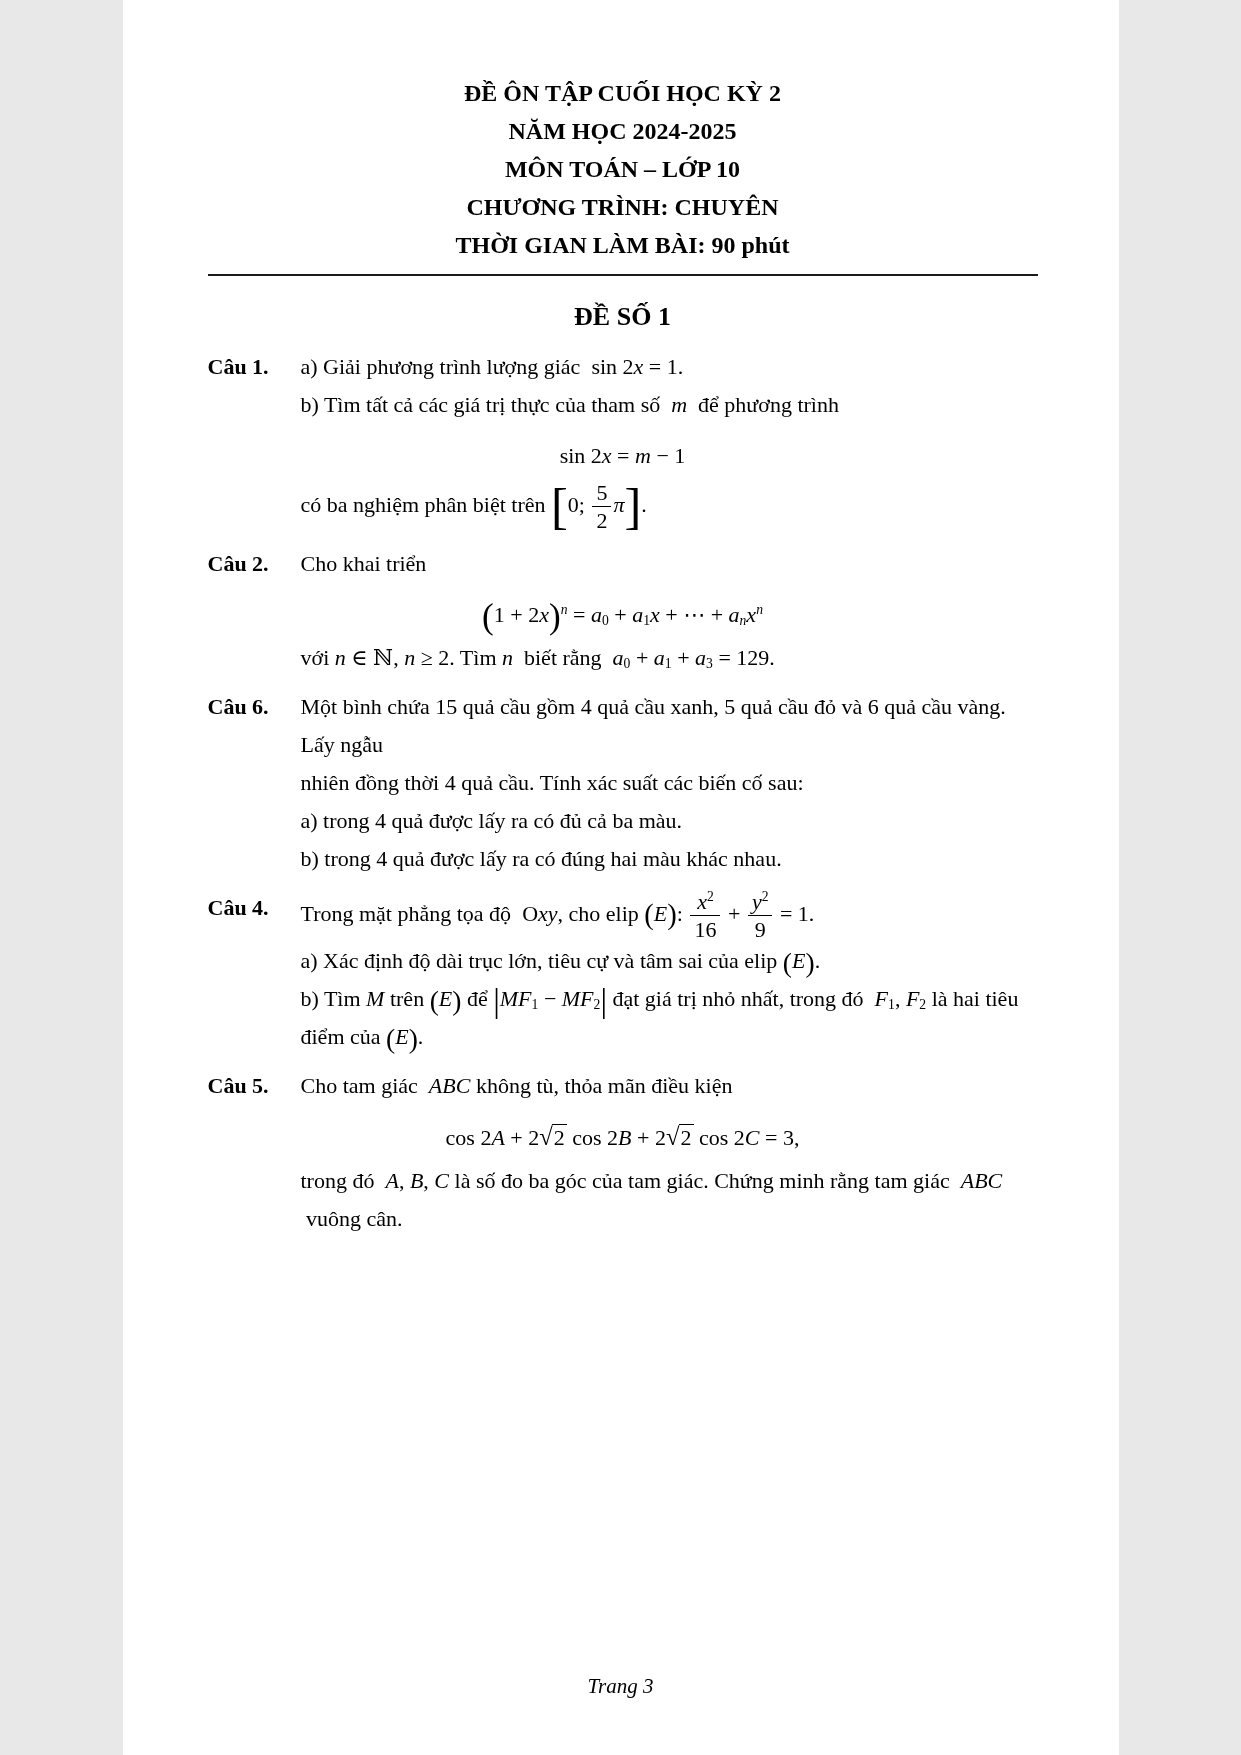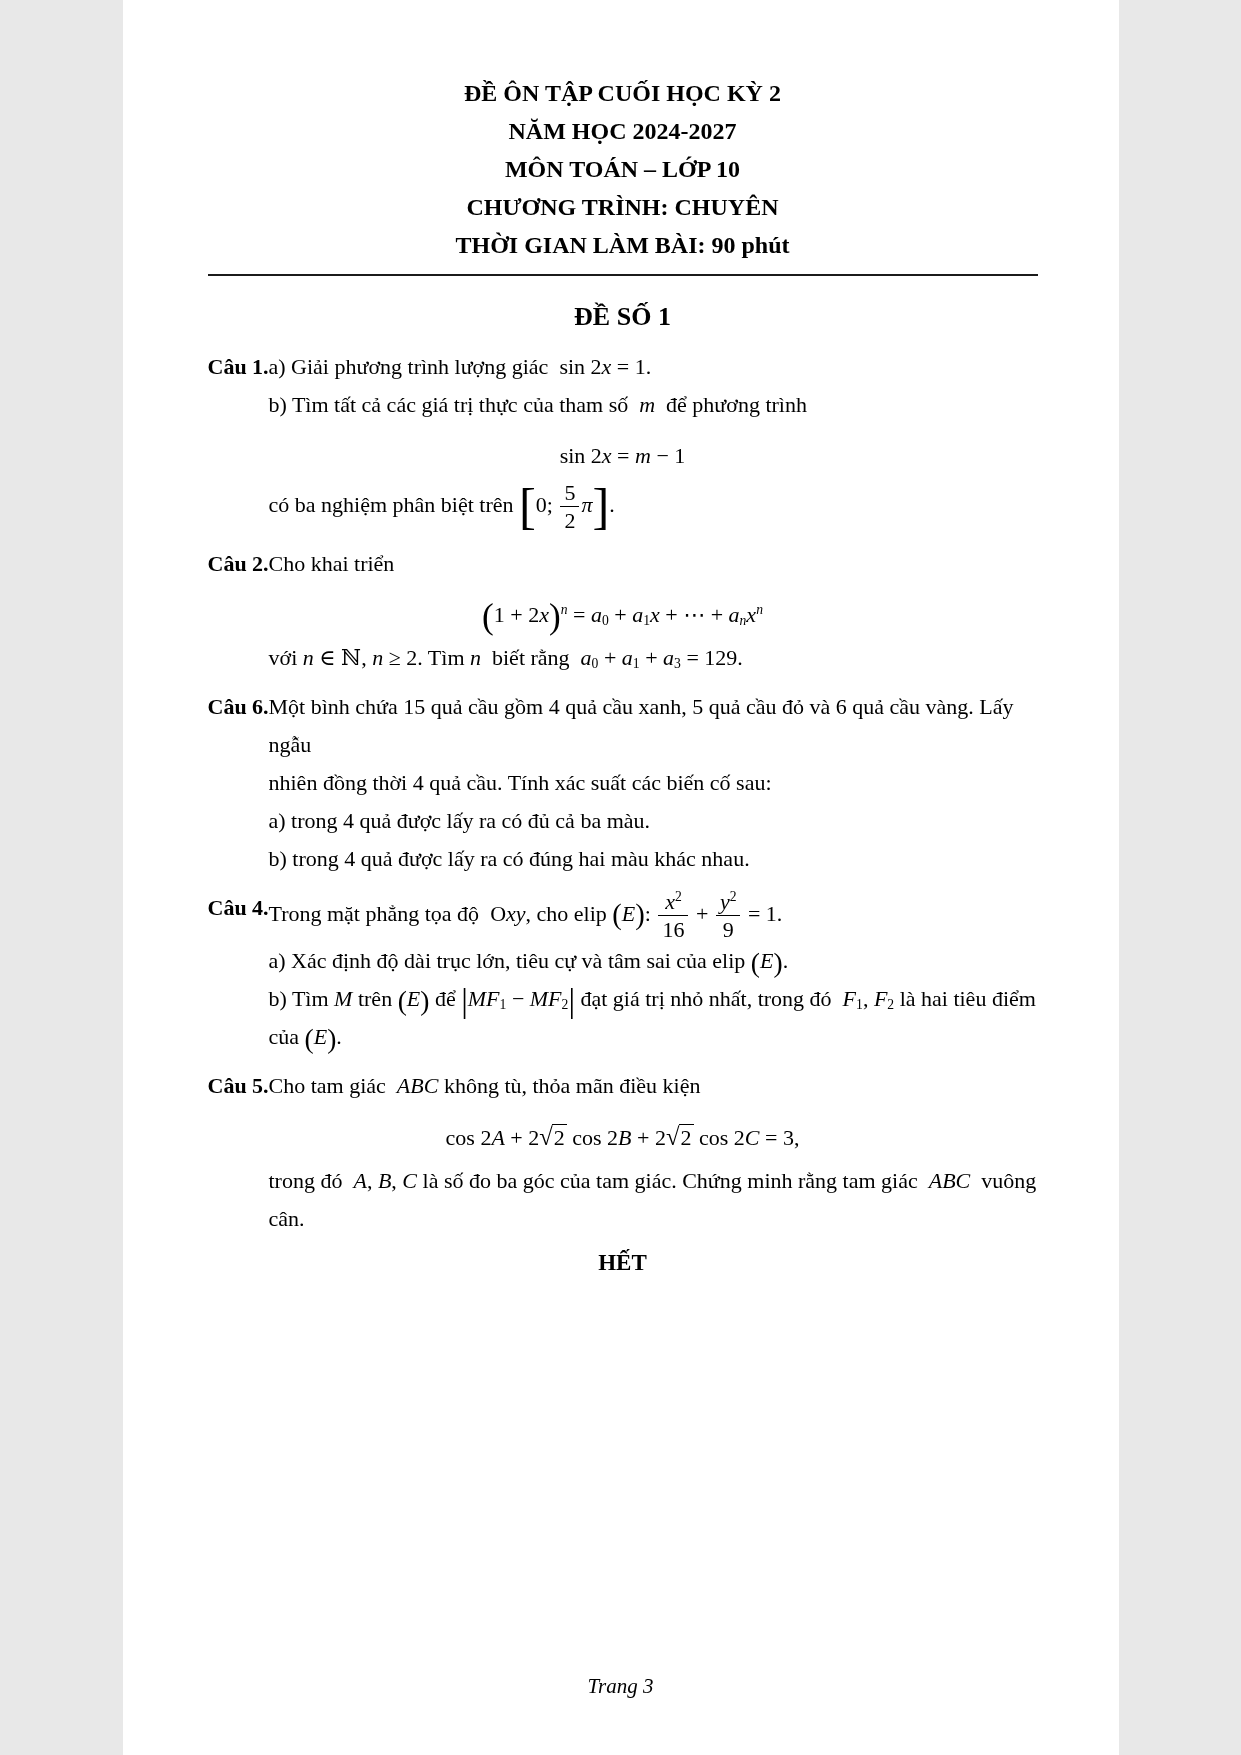--- a/index.html
+++ b/index.html
@@ -10,21 +10,21 @@
     font-size:22px; box-sizing:border-box;
     padding:74px 81px 0 85px;
     overflow:hidden;
   }
   .header { text-align:center; font-weight:bold; font-size:24px; line-height:38px; }
   .rule { border:none; border-top:2.5px solid #1b1b1b; margin:10px 0 0 0; }
   .doc-title { text-align:center; font-weight:bold; font-size:26px; margin:26px 0 16px 0; }
 
   .q { position:relative; padding-left:61px; line-height:38px; margin-bottom:11px; }
   .q-label { position:absolute; left:0; top:0; font-weight:bold; white-space:nowrap; }
-  .line { min-height:38px; }
+  .line { min-height:38px;margin-left:32px; }
   .display { text-align:center; margin:13px 0 5px -61px; }
 
   
   .math .mr { font-style:normal; }
   .math .mi { font-style:italic; }
   .math .msup, .math .msub { font-size:0.62em; line-height:1; }
   .math .msup { vertical-align:0.6em; }
   .math .msub { vertical-align:-0.25em; }
   .math .mfrac { display:inline-block; vertical-align:middle; text-align:center; line-height:1.15; padding:0 2px; }
   .math .mnum { display:block; border-bottom:1.6px solid #000; padding:0 4px 1px 4px; }
@@ -37,21 +37,21 @@
   .het { text-align:center; font-weight:bold; font-size:23px; margin-top:12px; }
   .footer { position:absolute; bottom:56px; left:0; width:100%; text-align:center; font-style:italic; font-size:21px; }
 </style>
 </head>
 <body>
 
 <div class="page">
 
   <div class="header">
     <div>ĐỀ ÔN TẬP CUỐI HỌC KỲ 2</div>
-    <div>NĂM HỌC 2024-2027</div>
+    <div>NĂM HỌC 2024-2025</div>
     <div>MÔN TOÁN – LỚP 10</div>
     <div>CHƯƠNG TRÌNH: CHUYÊN</div>
     <div>THỜI GIAN LÀM BÀI: 90 phút</div>
   </div>
 
   <hr class="rule">
 
   <div class="doc-title">ĐỀ SỐ 1</div>
 
   <div class="q">
@@ -84,17 +84,16 @@
     <div class="line math"><span class="mr">b) Tìm </span><span class="mi">M</span><span class="mr"> trên </span><span class="mbig" style="font-size: 1.25em;">(</span><span class="mi">E</span><span class="mbig" style="font-size: 1.25em;">)</span><span class="mr"> để </span><span class="mbig" style="font-size: 1.5em;">|</span><span class="mi">MF</span><span class="msub"><span class="mr">1</span></span><span class="mr"> − </span><span class="mi">MF</span><span class="msub"><span class="mr">2</span></span><span class="mbig" style="font-size: 1.5em;">|</span><span class="mr"> đạt giá trị nhỏ nhất, trong đó &nbsp;</span><span class="mi">F</span><span class="msub"><span class="mr">1</span></span><span class="mr">, </span><span class="mi">F</span><span class="msub"><span class="mr">2</span></span><span class="mr"> là hai tiêu điểm của </span><span class="mbig" style="font-size: 1.25em;">(</span><span class="mi">E</span><span class="mbig" style="font-size: 1.25em;">)</span><span class="mr">.</span></div>
   </div>
 
   <div class="q">
     <span class="q-label">Câu 5.</span>
     <div class="line math"><span class="mr">Cho tam giác &nbsp;</span><span class="mi">ABC</span><span class="mr"> không tù, thỏa mãn điều kiện</span></div>
     <div class="display math"><span class="mr">cos 2</span><span class="mi">A</span><span class="mr"> + 2</span><span class="msqrt"><span class="mrad">√</span><span class="mbar"><span class="mr">2</span></span></span><span class="mr"> cos 2</span><span class="mi">B</span><span class="mr"> + 2</span><span class="msqrt"><span class="mrad">√</span><span class="mbar"><span class="mr">2</span></span></span><span class="mr"> cos 2</span><span class="mi">C</span><span class="mr"> = 3,</span></div>
     <div class="line math"><span class="mr">trong đó &nbsp;</span><span class="mi">A</span><span class="mr">, </span><span class="mi">B</span><span class="mr">, </span><span class="mi">C</span><span class="mr"> là số đo ba góc của tam giác. Chứng minh rằng tam giác &nbsp;</span><span class="mi">ABC</span><span class="mr"> &nbsp;vuông cân.</span></div>
   </div>
 
-  <div class="het">HẾT</div>
 
   <div class="footer">Trang 3</div>
 
 </div>
 
 </body></html>

